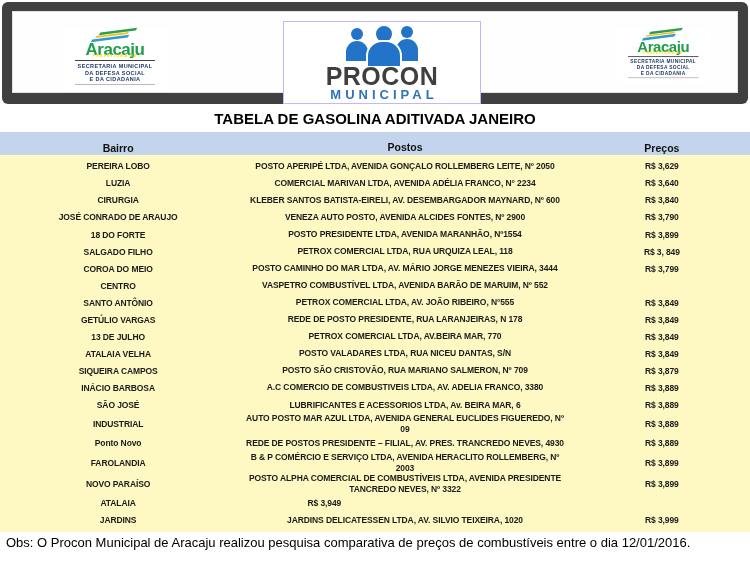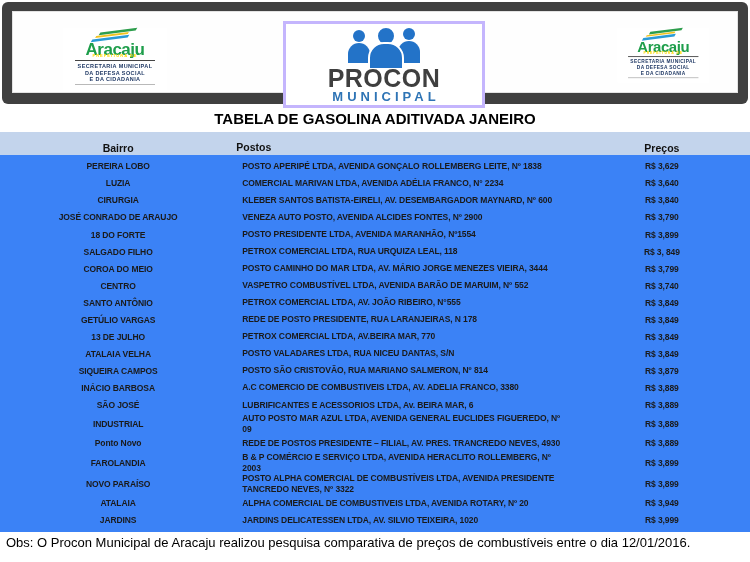--- a/index.html
+++ b/index.html
@@ -37,21 +37,21 @@
     font-size:4px;letter-spacing:1px;color:#ffd900;font-weight:bold;white-space:nowrap;
   }
   .aracaju-caption{
     margin-top:2px;border-top:1px solid #444;padding:2px 3px 1px 3px;
     font-size:5.5px;font-weight:bold;color:#1f3864;text-align:center;
     letter-spacing:0.4px;line-height:6.5px;border-bottom:1px solid #b9b9b9;
   }
   
   .procon{
     position:absolute;left:270px;top:9px;width:196px;height:81px;background:#ffffff;
-    border:3px solid #c4b5fd;display:flex;flex-direction:column;align-items:center;
+    border:1px solid #c4b5fd;display:flex;flex-direction:column;align-items:center;
   }
   .people{position:relative;width:110px;height:40px;margin-top:2px;}
   .people i{position:absolute;display:block;background:#2373c8;}
   .people .hL{left:24px;top:4px;width:12px;height:12px;border-radius:50%;}
   .people .bL{left:19px;top:17px;width:22px;height:20px;border-radius:11px 11px 0 0;}
   .people .hR{right:24px;top:2px;width:12px;height:12px;border-radius:50%;}
   .people .bR{right:19px;top:15px;width:22px;height:22px;border-radius:11px 11px 0 0;}
   .people .hC{left:47px;top:0;width:16px;height:16px;border-radius:50%;border:2px solid #fff;}
   .people .bC{left:39px;top:16px;width:32px;height:24px;border-radius:16px 16px 0 0;border:2px solid #fff;}
   .procon-title{
@@ -67,27 +67,27 @@
     position:absolute;top:104px;left:0;right:0;height:28px;
     display:flex;align-items:center;justify-content:center;
     font-size:15px;font-weight:bold;color:#000;
   }
   
   .tbl-header{
     position:absolute;top:132px;left:0;right:0;height:31px;background:#c3d4ec;
     display:flex;align-items:center;font-weight:bold;font-size:10.5px;color:#111;
   }
   .tbl-body{
-    position:absolute;top:155px;left:0;right:0;height:377px;background:#3b82f6;
+    position:absolute;top:155px;left:0;right:0;height:377px;background:#fef9c3;
     display:flex;flex-direction:column;justify-content:space-between;padding:3px 0;
     box-sizing:border-box;
   }
   .row{display:flex;align-items:center;min-height:16.8px;}
   .c1{width:31.5%;text-align:center;}
-  .c2{width:45%;text-align:left;line-height:1.25;}
+  .c2{width:45%;text-align:center;line-height:1.25;}
   .c3{width:23.5%;text-align:center;}
   .row .c1,.row .c2,.row .c3{
     font-size:8.5px;font-weight:bold;color:#1a1a1a;letter-spacing:-0.1px;
     padding:0 6px;box-sizing:border-box;
   }
   
   .footer-note{
     position:absolute;top:535px;left:6px;right:6px;
     font-size:13px;color:#000;
   }
@@ -152,21 +152,21 @@
 
 <div class="tbl-header">
   <div class="c1">Bairro</div>
   <div class="c2">Postos</div>
   <div class="c3">Preços</div>
 </div>
 
 <div class="tbl-body">
   <div class="row">
     <div class="c1">PEREIRA LOBO</div>
-    <div class="c2">POSTO APERIPÉ LTDA, AVENIDA GONÇALO ROLLEMBERG LEITE, Nº 1838</div>
+    <div class="c2">POSTO APERIPÉ LTDA, AVENIDA GONÇALO ROLLEMBERG LEITE, Nº 2050</div>
     <div class="c3">R$ 3,629</div>
   </div>
 
   <div class="row">
     <div class="c1">LUZIA</div>
     <div class="c2">COMERCIAL MARIVAN LTDA, AVENIDA ADÉLIA FRANCO, N° 2234</div>
     <div class="c3">R$ 3,640</div>
   </div>
 
   <div class="row">
@@ -195,21 +195,20 @@
 
   <div class="row">
     <div class="c1">COROA DO MEIO</div>
     <div class="c2">POSTO CAMINHO DO MAR LTDA, AV. MÁRIO JORGE MENEZES VIEIRA, 3444</div>
     <div class="c3">R$ 3,799</div>
   </div>
 
   <div class="row">
     <div class="c1">CENTRO</div>
     <div class="c2">VASPETRO COMBUSTÍVEL LTDA, AVENIDA BARÃO DE MARUIM, Nº 552</div>
-    <div class="c3">R$ 3,740</div>
   </div>
 
   <div class="row">
     <div class="c1">SANTO ANTÔNIO</div>
     <div class="c2">PETROX COMERCIAL LTDA, AV. JOÃO RIBEIRO, N°555</div>
     <div class="c3">R$ 3,849</div>
   </div>
 
   <div class="row">
     <div class="c1">GETÚLIO VARGAS</div>
@@ -224,21 +223,21 @@
   </div>
 
   <div class="row">
     <div class="c1">ATALAIA VELHA</div>
     <div class="c2">POSTO VALADARES LTDA, RUA NICEU DANTAS, S/N</div>
     <div class="c3">R$ 3,849</div>
   </div>
 
   <div class="row">
     <div class="c1">SIQUEIRA CAMPOS</div>
-    <div class="c2">POSTO SÃO CRISTOVÃO, RUA MARIANO SALMERON, Nº 814</div>
+    <div class="c2">POSTO SÃO CRISTOVÃO, RUA MARIANO SALMERON, Nº 709</div>
     <div class="c3">R$ 3,879</div>
   </div>
 
   <div class="row">
     <div class="c1">INÁCIO BARBOSA</div>
     <div class="c2">A.C COMERCIO DE COMBUSTIVEIS LTDA, AV. ADELIA FRANCO, 3380</div>
     <div class="c3">R$ 3,889</div>
   </div>
 
   <div class="row">
@@ -266,21 +265,20 @@
   </div>
 
   <div class="row">
     <div class="c1">NOVO PARAÍSO</div>
     <div class="c2">POSTO ALPHA COMERCIAL DE COMBUSTÍVEIS LTDA, AVENIDA PRESIDENTE TANCREDO NEVES, Nº 3322</div>
     <div class="c3">R$ 3,899</div>
   </div>
 
   <div class="row">
     <div class="c1">ATALAIA</div>
-    <div class="c2">ALPHA COMERCIAL DE COMBUSTIVEIS LTDA, AVENIDA ROTARY, Nº 20</div>
     <div class="c3">R$ 3,949</div>
   </div>
 
   <div class="row">
     <div class="c1">JARDINS</div>
     <div class="c2">JARDINS DELICATESSEN LTDA, AV. SILVIO TEIXEIRA, 1020</div>
     <div class="c3">R$ 3,999</div>
   </div>
 </div>
 

